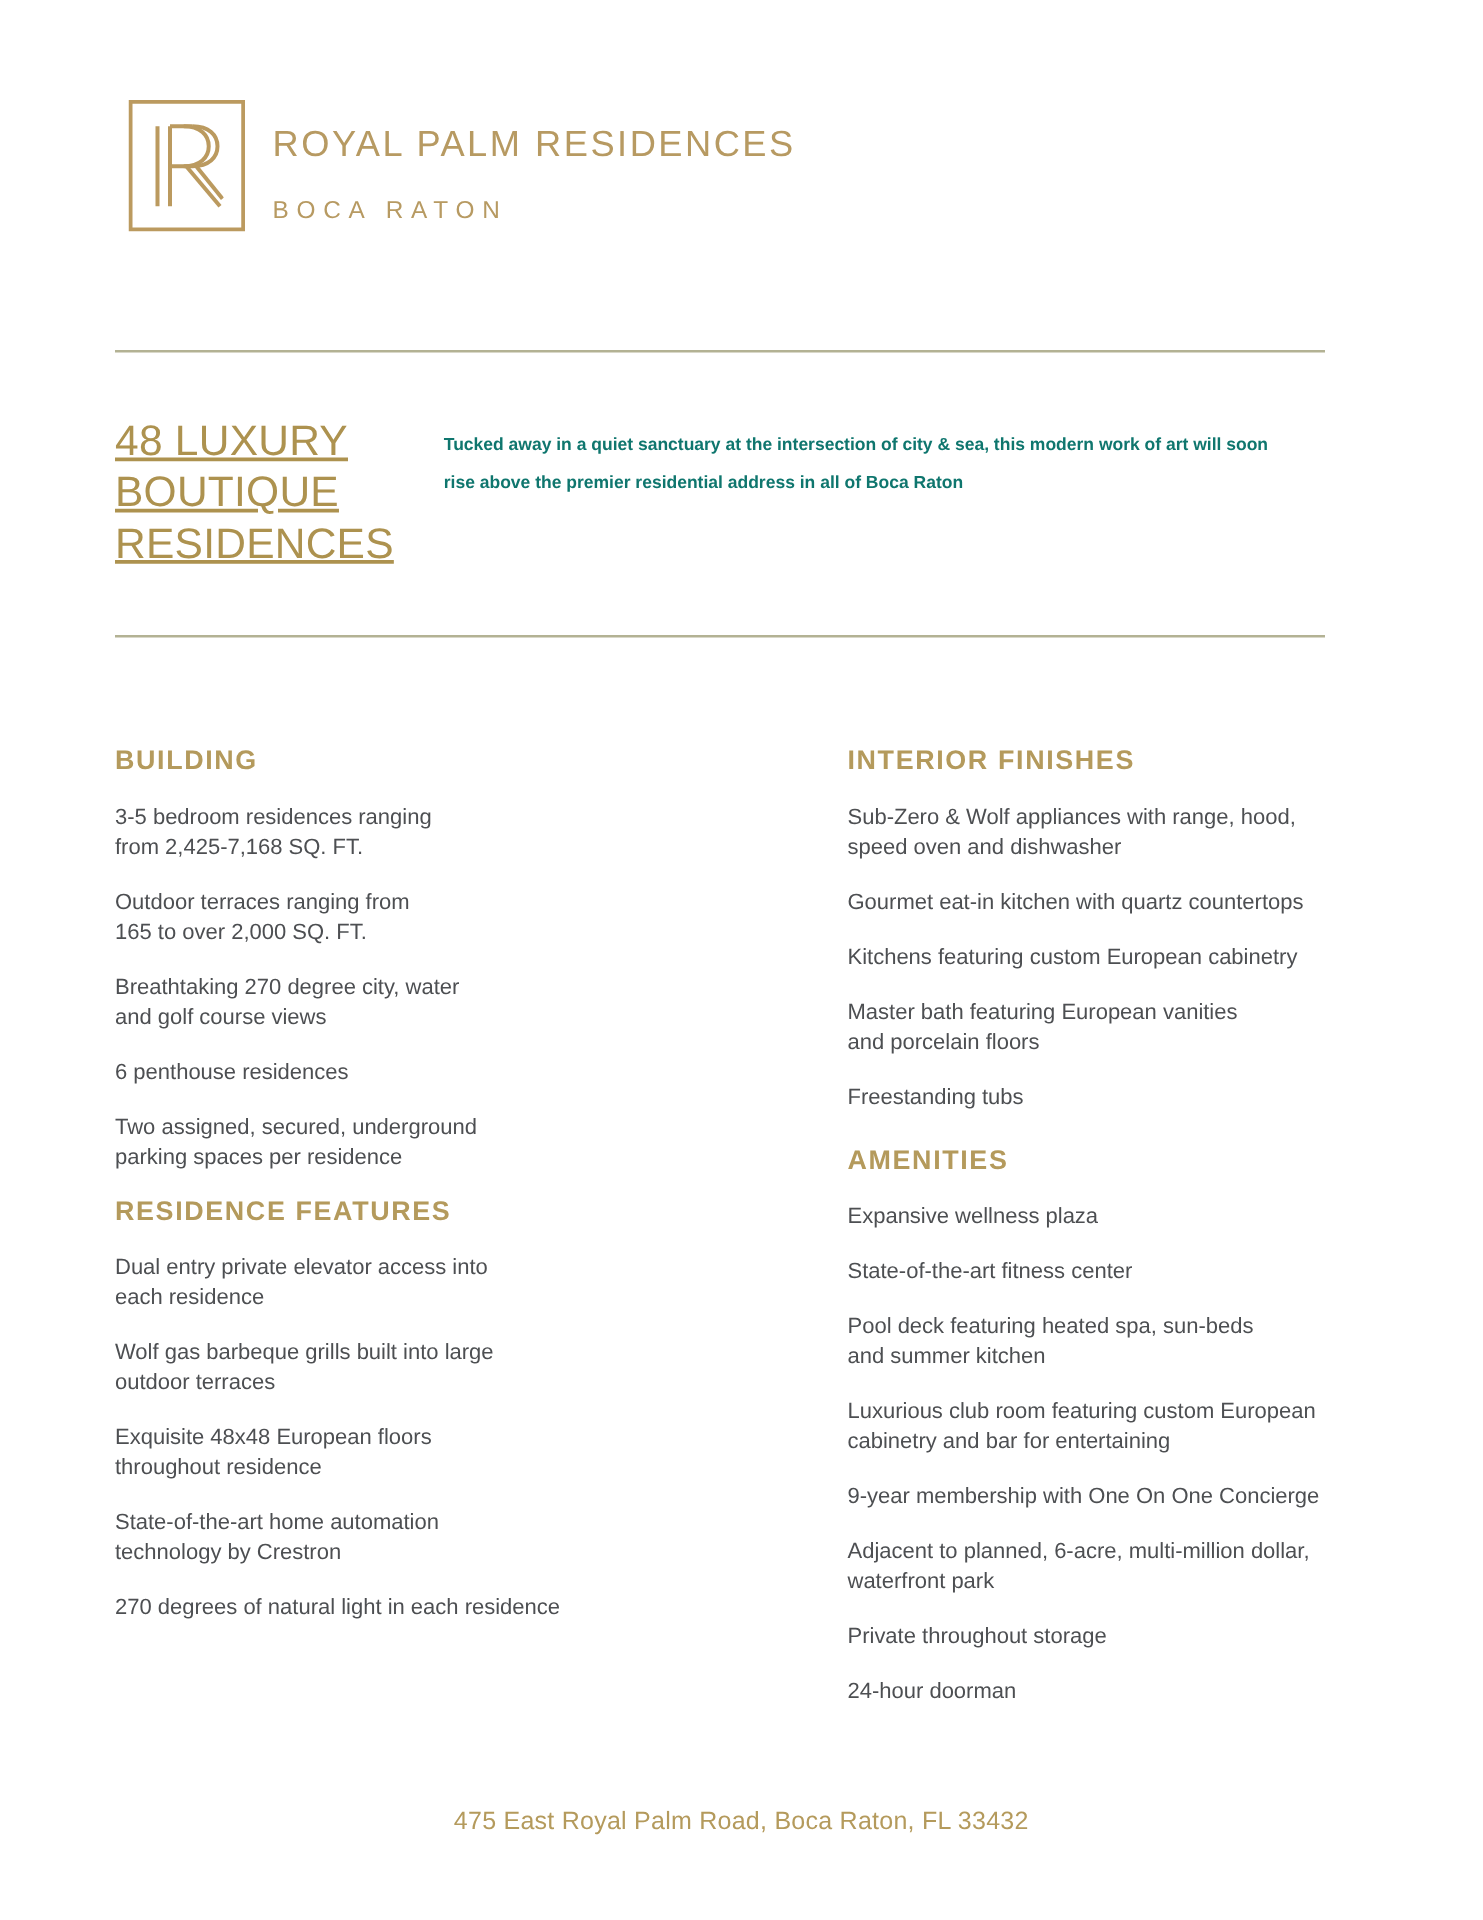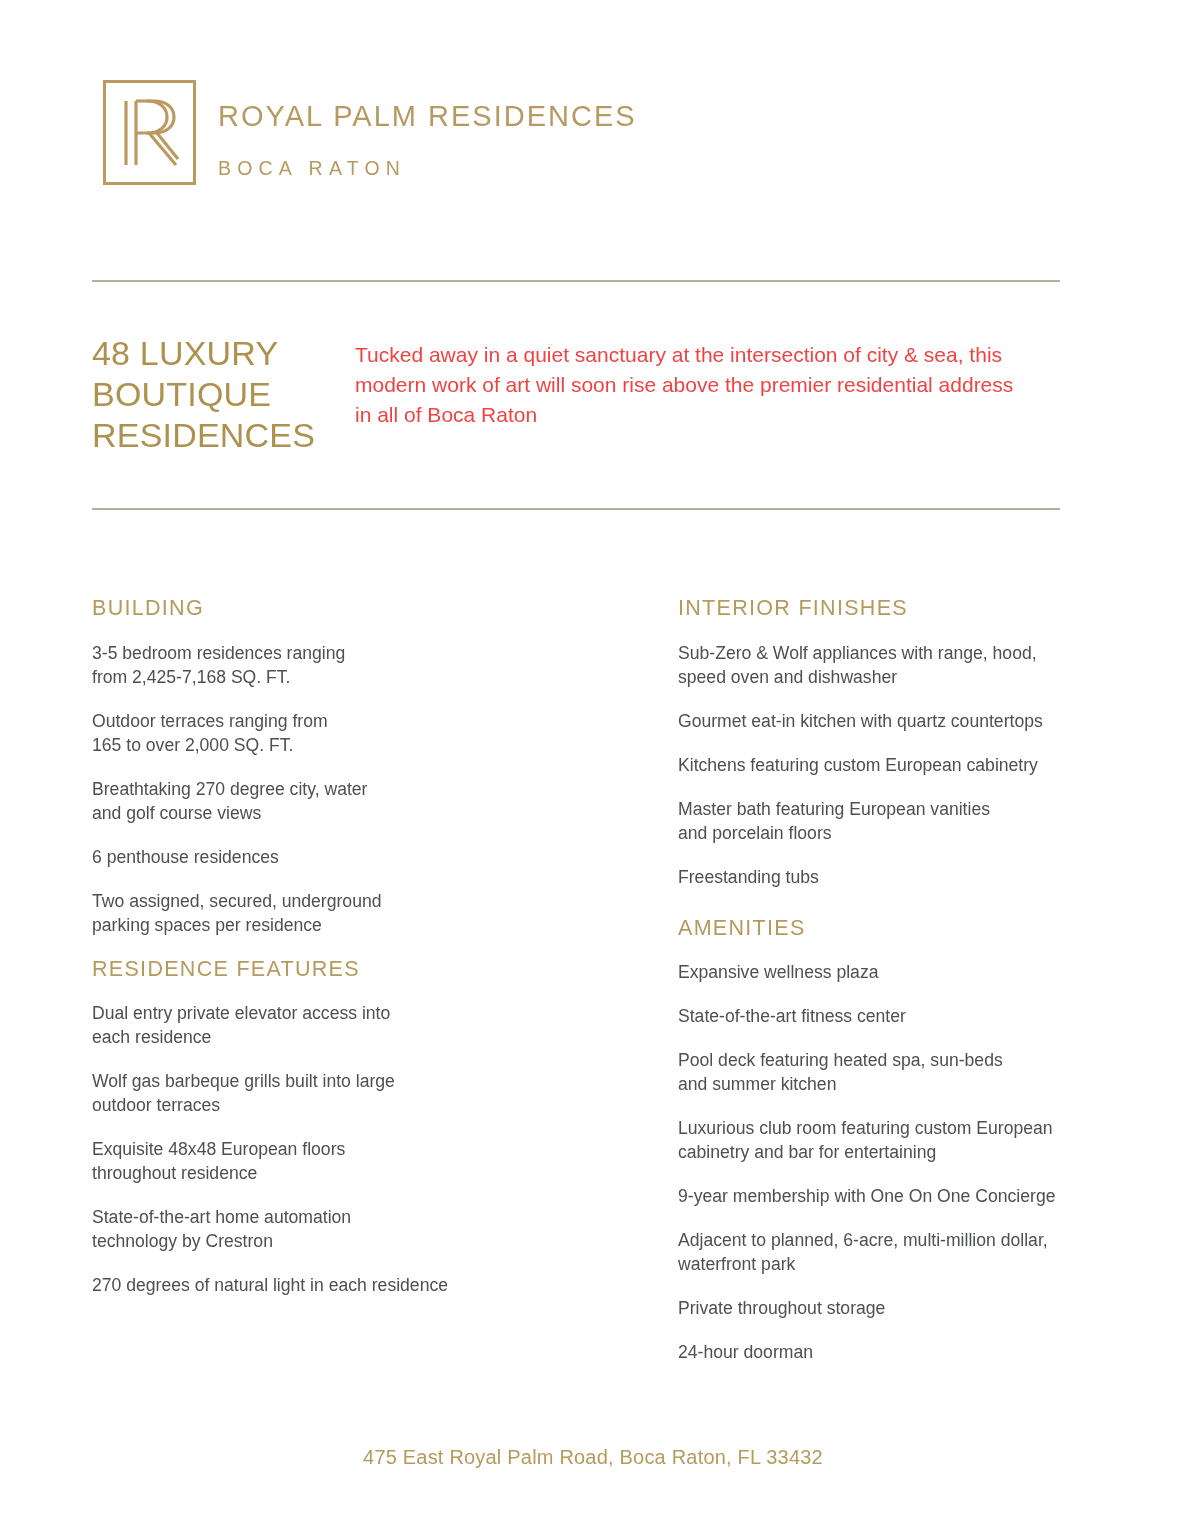--- a/index.html
+++ b/index.html
@@ -88,28 +88,29 @@
     align-items: flex-start;
   }
   .hero-title {
     flex: 0 0 263px;
     font-size: 34px;
     line-height: 41px;
     letter-spacing: 0.2px;
     color: #ad924f;
     font-weight: 400;
     padding-top: 2px;
+    text-decoration: underline;
   }
   .hero-title div { white-space: nowrap; }
   .hero-copy {
     flex: 1 1 auto;
-    font-size: 21px;
+    font-size: 14px;
     line-height: 30px;
-    color: #ef4444;
-    font-weight: 400;
+    color: #0f766e;
+    font-weight: 700;
     max-width: 680px;
     padding-top: 9px;
   }
 
   
   .columns {
     position: absolute;
     left: 92px;
     top: 597px;
     width: 1000px;
@@ -120,21 +121,21 @@
   }
   .col-left  { left: 0px;   width: 520px; }
   .col-right { left: 586px; width: 420px; }
 
   .section + .section { margin-top: 21px; }
 
   .section-title {
     font-size: 21.5px;
     letter-spacing: 1.3px;
     color: #b49a5c;
-    font-weight: 400;
+    font-weight: 700;
     line-height: 1.1;
     margin: 0 0 20px 0;
   }
 
   .bullets { list-style: none; margin: 0; padding: 0; }
   .bullets li {
     font-size: 17.6px;
     line-height: 24px;
     color: #4d4f52;
     font-weight: 400;

